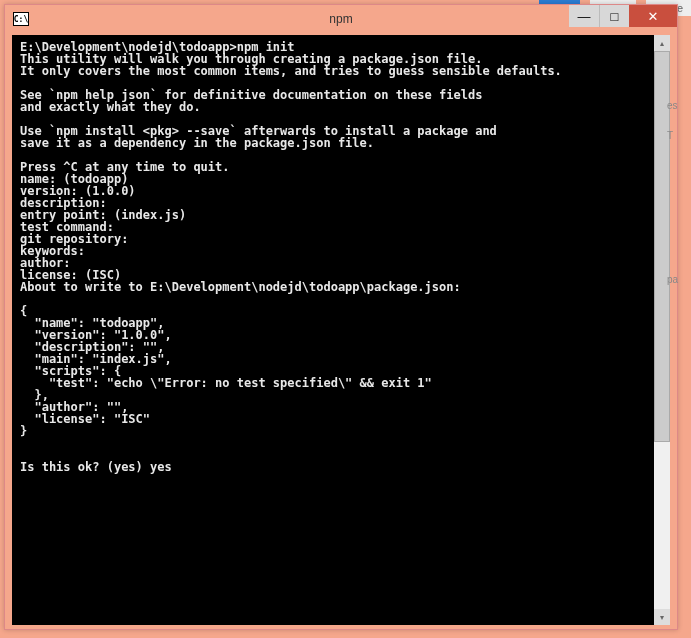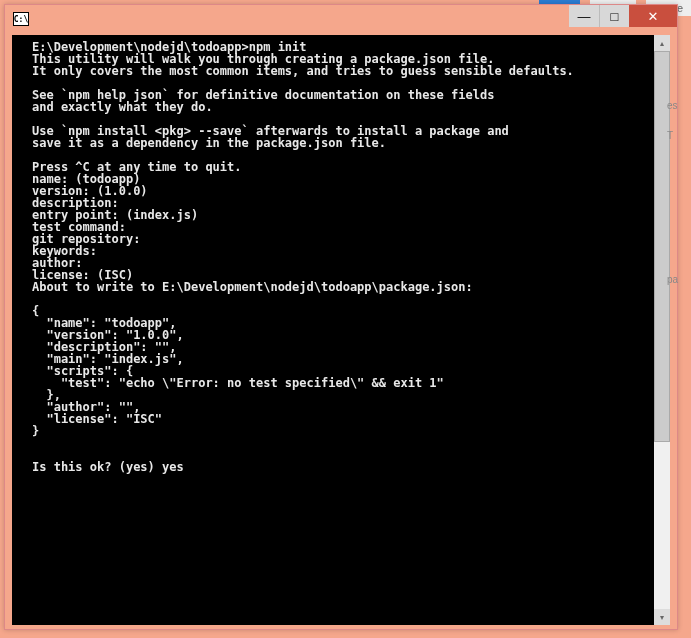--- a/index.html
+++ b/index.html
@@ -87,21 +87,21 @@
     .win-close { background: #c94f3e; color: #fff; width: 48px; }
     .terminal-wrap {
       margin: 2px 7px 7px 7px;
       height: 590px;
       background: #000;
       position: relative;
       display: flex;
     }
     .terminal {
       flex: 1;
-      padding: 6px 20px;
+      padding: 6px 8px;
       color: #e8e8e8;
       font-family: 'Lucida Console', 'Consolas', monospace;
       font-size: 12px;
       line-height: 12px;
       white-space: pre;
       overflow: hidden;
       font-weight: bold;
       letter-spacing: 0px;
       border-radius: 20px;
     }
@@ -151,20 +151,21 @@
   <span class="bg-file">File</span>
   <span class="bg-label">Home</span>
   <span class="bg-label">Share</span>
 </div>
 
 <div class="window">
   <div class="titlebar">
     <div class="titlebar-icon">
       <span>C:\</span>
     </div>
+    <div class="titlebar-title">npm</div>
     <div class="window-controls">
       <div class="win-btn win-min">—</div>
       <div class="win-btn win-max">□</div>
       <div class="win-btn win-close">✕</div>
     </div>
   </div>
   <div class="terminal-wrap">
     <div class="terminal">E:\Development\nodejd\todoapp&gt;npm init
 This utility will walk you through creating a package.json file.
 It only covers the most common items, and tries to guess sensible defaults.

